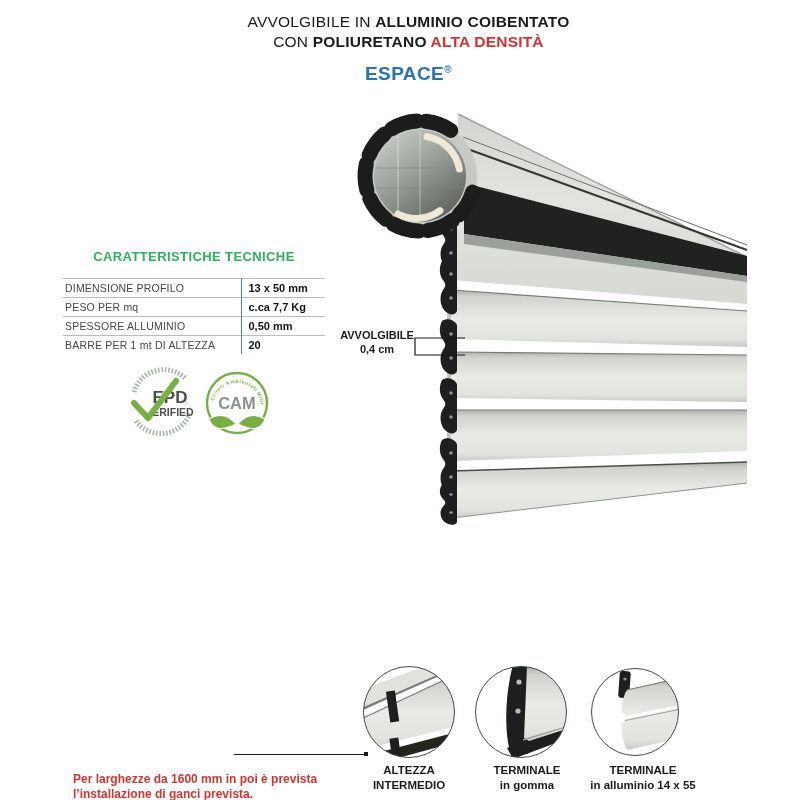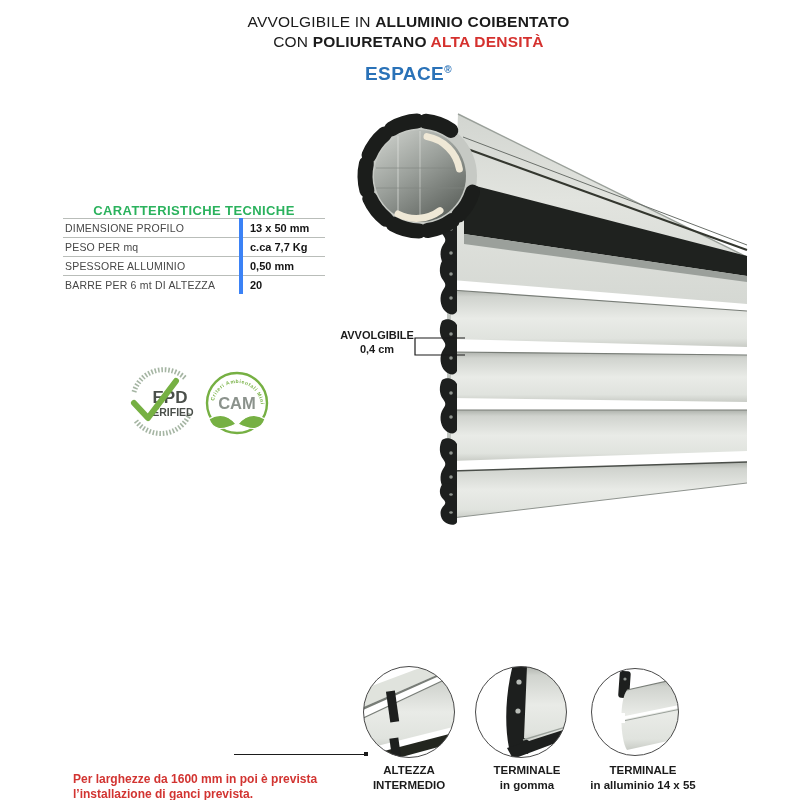--- a/index.html
+++ b/index.html
@@ -10,27 +10,27 @@
   
   .title-block { position:absolute; top:12px; left:0; width:800px; text-align:center;padding-left:17px; }
   .title-line { font-size:15.5px; line-height:20px; letter-spacing:.2px; color:#1b1b1b; }
   .title-line .b { font-weight:700; }
   .title-line .red { font-weight:700; color:#d5312e; }
   .product-line { margin-top:11px; font-size:19px; font-weight:800; color:#2a72b8; letter-spacing:.4px; }
   .product-line sup { font-size:10px; vertical-align:super; }
 
   
   .specs { position:absolute; left:63px; top:203px; width:262px; }
-  .specs-heading { text-align:center; font-size:13px; font-weight:700; color:#2bb25d; letter-spacing:.4px; }
-  .specs-table { margin-top:0; width:100%; border-collapse:collapse; border-top:1px solid #b9bdb9; }
+  .specs-heading { text-align:center; font-size:13px; font-weight:700; color:#2bb25d; letter-spacing:.4px;margin-top:46px; }
+  .specs-table { margin-top:14px; width:100%; border-collapse:collapse; border-top:1px solid #b9bdb9; }
   .specs-table tr { border-bottom:1px solid #b9bdb9; }
   .specs-table tr:last-child { border-bottom:none; }
   .specs-table td { vertical-align:middle; padding:3px 0 3px 2px; }
   td.lbl { font-size:10.5px; color:#474747; letter-spacing:.2px; width:178px; padding-right:6px; }
-  td.val { font-size:11px; font-weight:700; color:#141414; border-left:4px solid #3b82f6; padding-left:7px; }
+  td.val { font-size:11px; font-weight:700; color:#141414; border-left:1px solid #3b82f6; padding-left:7px; }
 
   
   .badge { position:absolute; }
   #badge-epd { left:124px; top:365px; }
   #badge-cam { left:201px; top:367px; }
 
   
   #product-svg { position:absolute; left:335px; top:85px; }
 
   
@@ -76,21 +76,21 @@
       </tr>
       <tr>
         <td class="lbl">PESO PER mq</td>
         <td class="val">c.ca 7,7 Kg</td>
       </tr>
       <tr>
         <td class="lbl">SPESSORE ALLUMINIO</td>
         <td class="val">0,50 mm</td>
       </tr>
       <tr>
-        <td class="lbl">BARRE PER 6 mt DI ALTEZZA</td>
+        <td class="lbl">BARRE PER 1 mt DI ALTEZZA</td>
         <td class="val">20</td>
       </tr>
     </tbody>
       </table>
   </div>
 
   <svg id="badge-epd" class="badge" width="78" height="78" viewBox="0 0 78 78">
     <circle cx="39" cy="39" r="34" fill="#ffffff" stroke="none"></circle>
     <path d="M10,27 A31,31 0 0 1 62,14" fill="none" stroke="#95a893" stroke-width="5" stroke-dasharray="1.6 1.8" opacity=".85"></path>
     <path d="M12,56 A31,31 0 0 0 66,48" fill="none" stroke="#95a893" stroke-width="5" stroke-dasharray="1.6 1.8" opacity=".85"></path>

